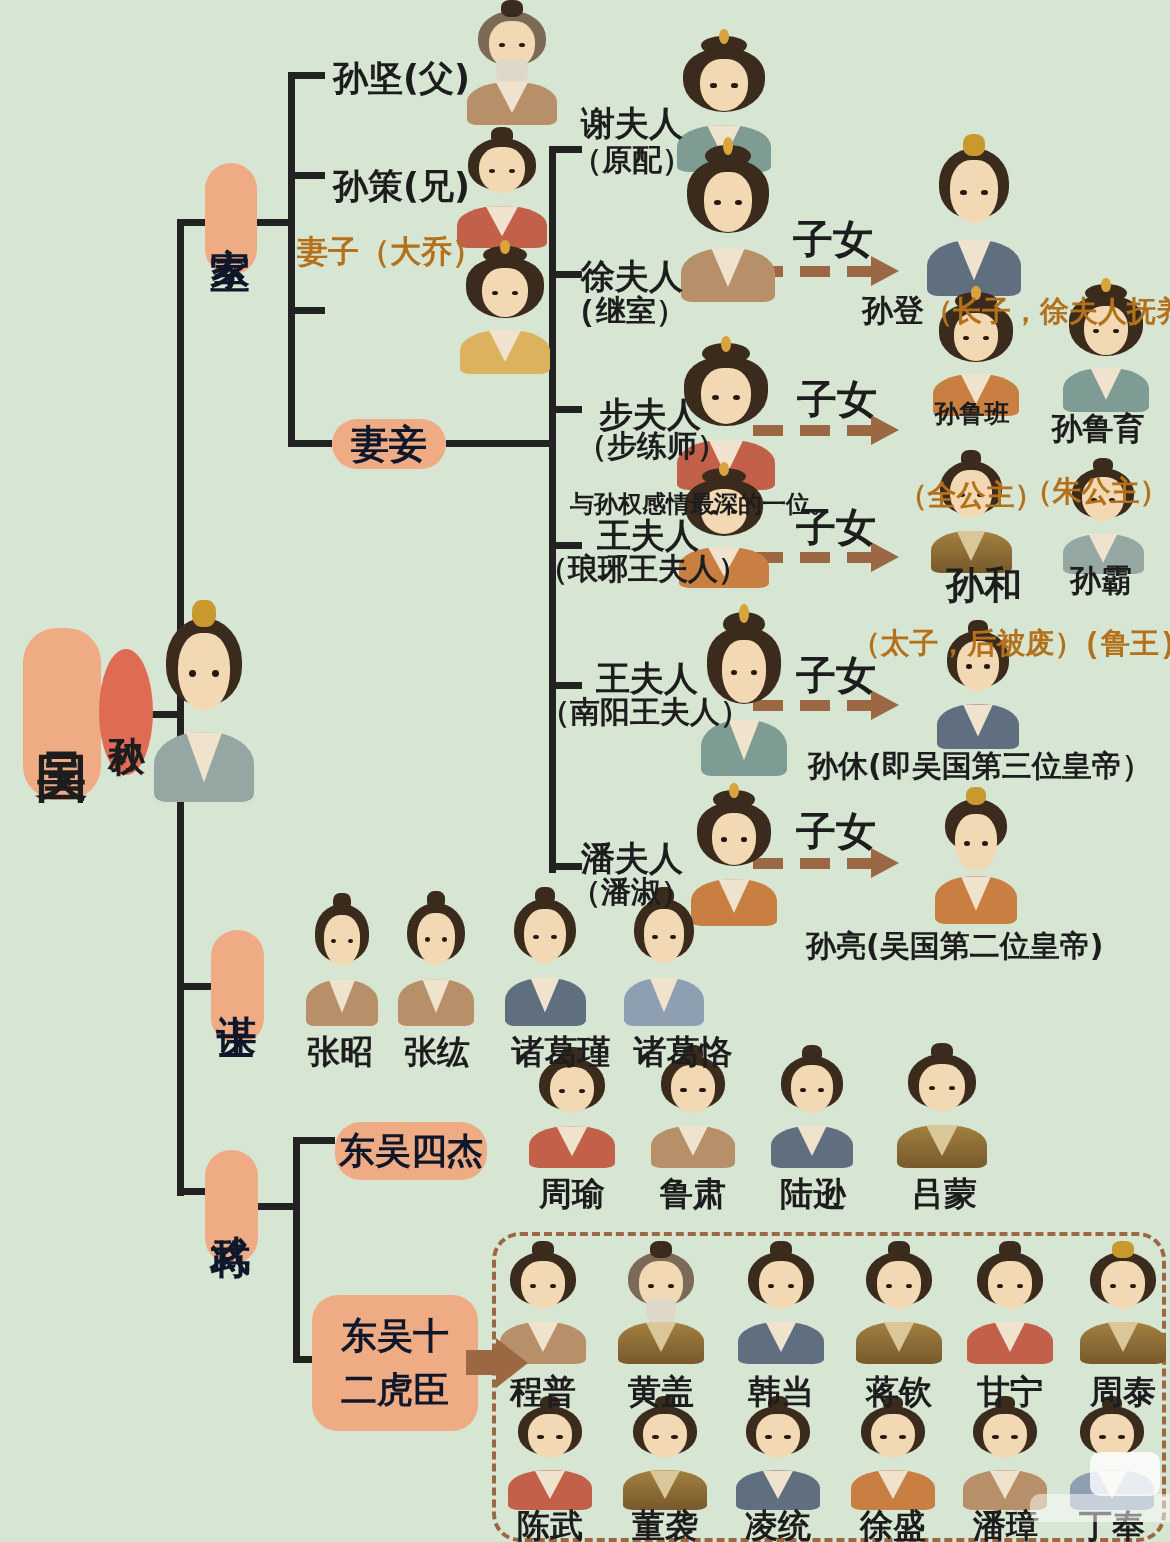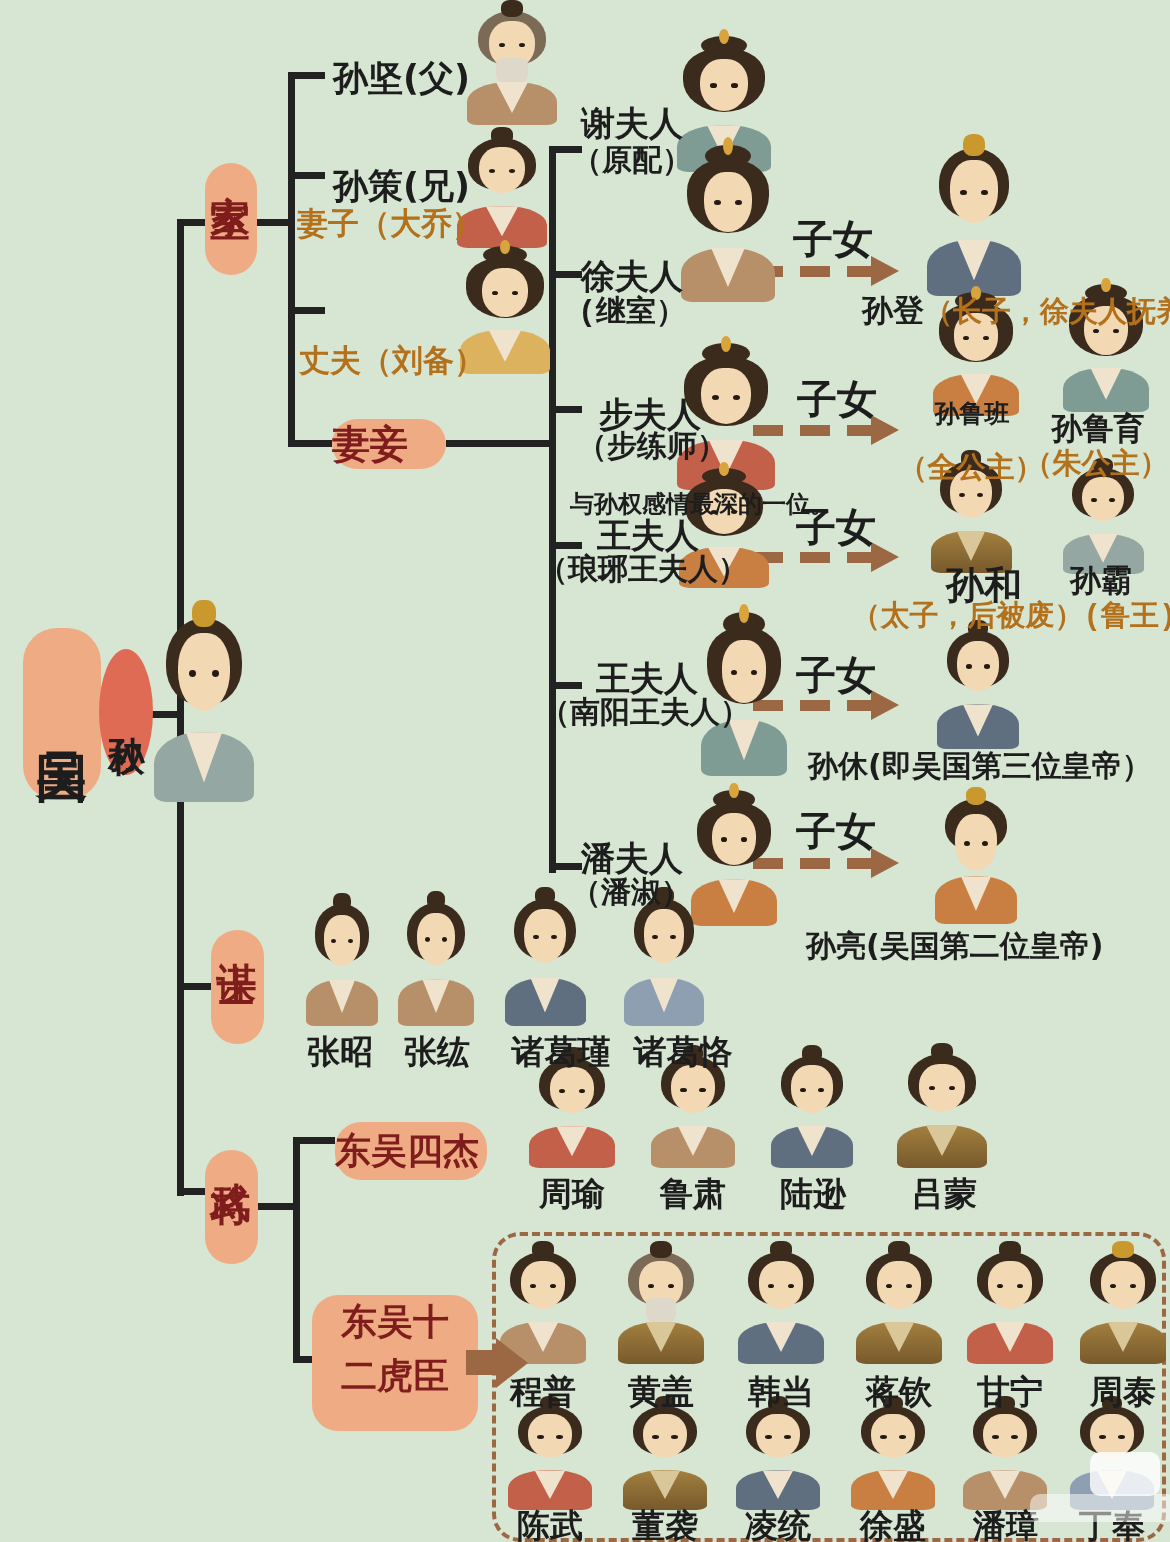--- a/index.html
+++ b/index.html
@@ -4,30 +4,30 @@
 <style>
   :root{
     --bg:#d7e5d3; --node:#efac84; --ruler:#e06b54; --line:#222222;
     --accent:#b4711c; --arrow:#9c6743; --skin:#f3d8b4; --hairc:#3b2b1d;
   }
   html,body{margin:0;padding:0;background:#9aa79a;}
   .stage{position:relative;width:1170px;height:1542px;background:var(--bg);
     overflow:hidden;font-family:"DejaVu Sans","Liberation Sans",sans-serif;color:#1d1d1d;}
   .ln{position:absolute;background:var(--line);z-index:1;}
   .node{position:absolute;background:var(--node);border-radius:26px;z-index:4;
-    display:flex;align-items:center;font-weight:bold;
-    color:#7f1d1d;text-align:center;}
+    display:flex;align-items:center;justify-content:center;font-weight:bold;
+    color:#0f172a;text-align:center;}
   .vtext{writing-mode:vertical-rl;text-orientation:upright;letter-spacing:4px;}
   .kingdom{position:absolute;background:var(--node);border-radius:34px;z-index:4;
     display:flex;align-items:center;justify-content:center;font-weight:bold;}
   .ruler{position:absolute;background:var(--ruler);border-radius:50%;z-index:4;
     display:flex;align-items:center;justify-content:center;font-weight:bold;}
   .t{position:absolute;font-weight:bold;white-space:nowrap;z-index:5;}
   .c{transform:translateX(-50%);font-family:Liberation Mono, monospace;}
-  .ochre{color:var(--accent);}
+  .ochre{color:var(--accent);margin-top:28px;}
   .note{font-weight:600;}
   .carrow{position:absolute;height:11px;z-index:2;
     background:repeating-linear-gradient(90deg,var(--arrow) 0 30px,rgba(0,0,0,0) 30px 47px);}
   .carrow::after{content:"";position:absolute;right:-28px;top:-10px;width:0;height:0;
     border-left:28px solid var(--arrow);border-top:15px solid transparent;border-bottom:15px solid transparent;}
   .bigarrow{position:absolute;z-index:5;background:var(--arrow);}
   .bigarrow::after{content:"";position:absolute;left:100%;top:50%;transform:translateY(-50%);
     width:0;height:0;border-left:32px solid var(--arrow);
     border-top:25px solid transparent;border-bottom:25px solid transparent;}
   .dashbox{position:absolute;border:4px dashed var(--arrow);border-radius:28px;z-index:0;}
@@ -351,21 +351,20 @@
   <div class="avatar r8" style="left:1065px;top:1400px;width:94px;height:110px">
       <i class="hair"></i>
       <i class="bun"></i>
       <i class="face"></i>
       <i class="body"></i>
     </div>
 
   <div class="t" style="left:333px;top:55px;font-size:35px">孙坚(父)</div>
   <div class="t" style="left:333px;top:163px;font-size:35px">孙策(兄)</div>
   <div class="t ochre" style="left:297px;top:203px;font-size:31px">妻子（大乔）</div>
-  <div class="t ochre" style="left:299px;top:340px;font-size:31px">丈夫（刘备）</div>
 
   <div class="t c" style="left:632px;top:101px;font-size:34px">谢夫人</div>
   <div class="t c" style="left:632px;top:140px;font-size:30px">（原配）</div>
   <div class="t c" style="left:632px;top:254px;font-size:34px">徐夫人</div>
   <div class="t c" style="left:632px;top:291px;font-size:30px">(继室）</div>
   <div class="t c" style="left:650px;top:392px;font-size:34px">步夫人</div>
   <div class="t c" style="left:652px;top:426px;font-size:30px">（步练师）</div>
   <div class="t note" style="left:570px;top:488px;font-size:24px">与孙权感情最深的一位。</div>
   <div class="t c" style="left:648px;top:513px;font-size:34px">王夫人</div>
   <div class="t c" style="left:643px;top:549px;font-size:30px">（琅琊王夫人）</div>

